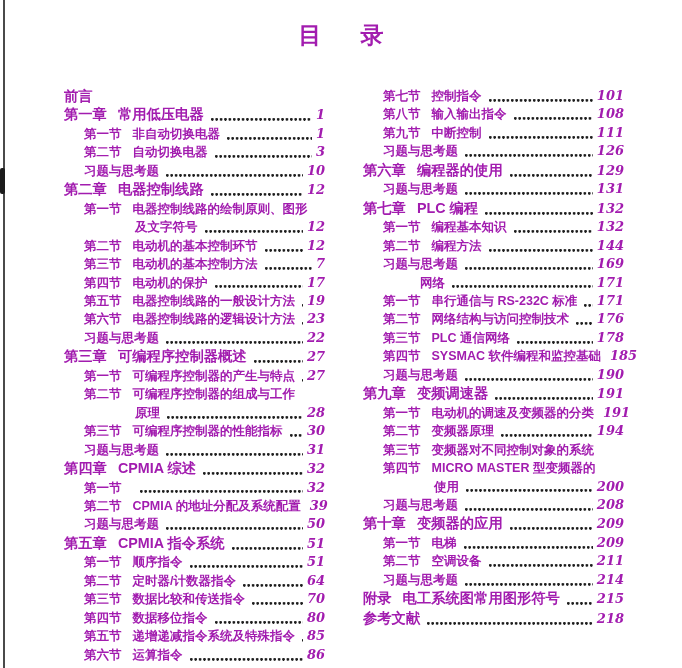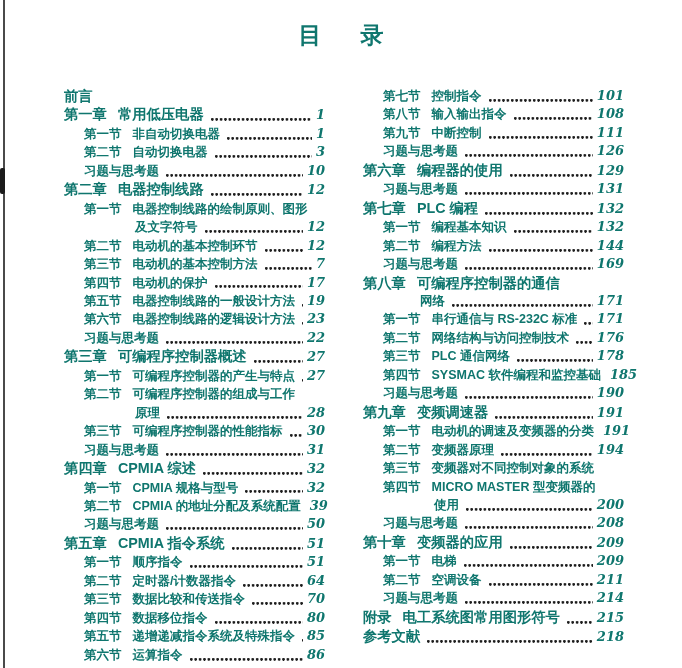--- a/index.html
+++ b/index.html
@@ -2,21 +2,21 @@
 <html><head>
 <meta charset="utf-8">
 <style>
   html,body { margin:0; padding:0; background:#ffffff; }
   .page {
     position:relative;
     width:682px; height:668px;
     background:#ffffff;
     overflow:hidden;
     font-family:"Liberation Sans", sans-serif;
-    color:#0f766e;
+    color:#a21caf;
   }
   .border-left {
     position:absolute; left:3px; top:0; width:2px; height:668px;
     background:#4a4a4a;
   }
   .smudge {
     position:absolute; left:0; top:168px; width:5px; height:26px;
     background:#1b1b1b; border-radius:2px;
   }
   .toc-title {
@@ -200,21 +200,20 @@
     <span class="pg">31</span>
   </div>
         <div class="row chapter">
     <span class="label">第四章</span>
     <span class="t">CPMIA 综述</span>
     <span class="dots"></span>
     <span class="pg">32</span>
   </div>
         <div class="row section">
     <span class="label">第一节</span>
-    <span class="t">CPMIA 规格与型号</span>
     <span class="dots"></span>
     <span class="pg">32</span>
   </div>
         <div class="row section">
     <span class="label">第二节</span>
     <span class="t">CPMIA 的地址分配及系统配置</span>
     <span class="dots"></span>
     <span class="pg">39</span>
   </div>
         <div class="row exercise">
@@ -320,25 +319,20 @@
     <span class="t">编程方法</span>
     <span class="dots"></span>
     <span class="pg">144</span>
   </div>
         <div class="row exercise">
 
     <span class="t">习题与思考题</span>
     <span class="dots"></span>
     <span class="pg">169</span>
   </div>
-        <div class="row chapter">
-    <span class="label">第八章</span>
-    <span class="t">可编程序控制器的通信</span>
-
-  </div>
         <div class="row cont-ch">
 
     <span class="t">网络</span>
     <span class="dots"></span>
     <span class="pg">171</span>
   </div>
         <div class="row section">
     <span class="label">第一节</span>
     <span class="t">串行通信与 RS-232C 标准</span>
     <span class="dots"></span>

